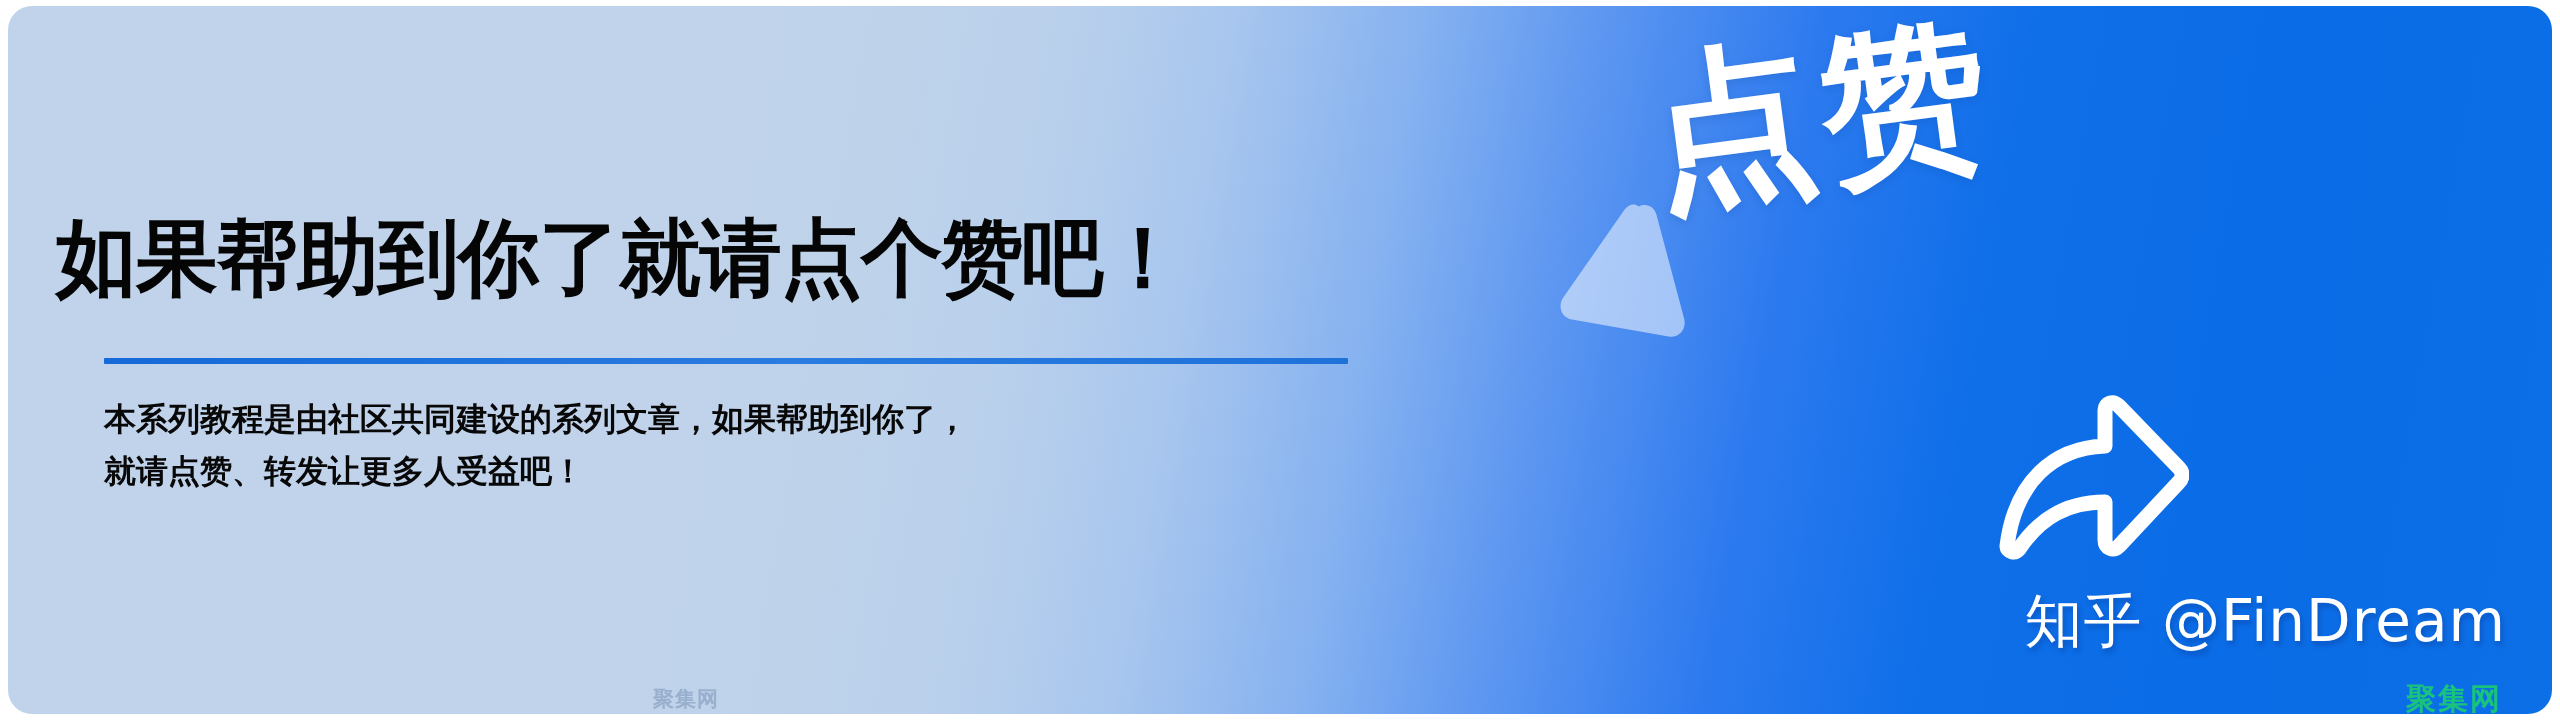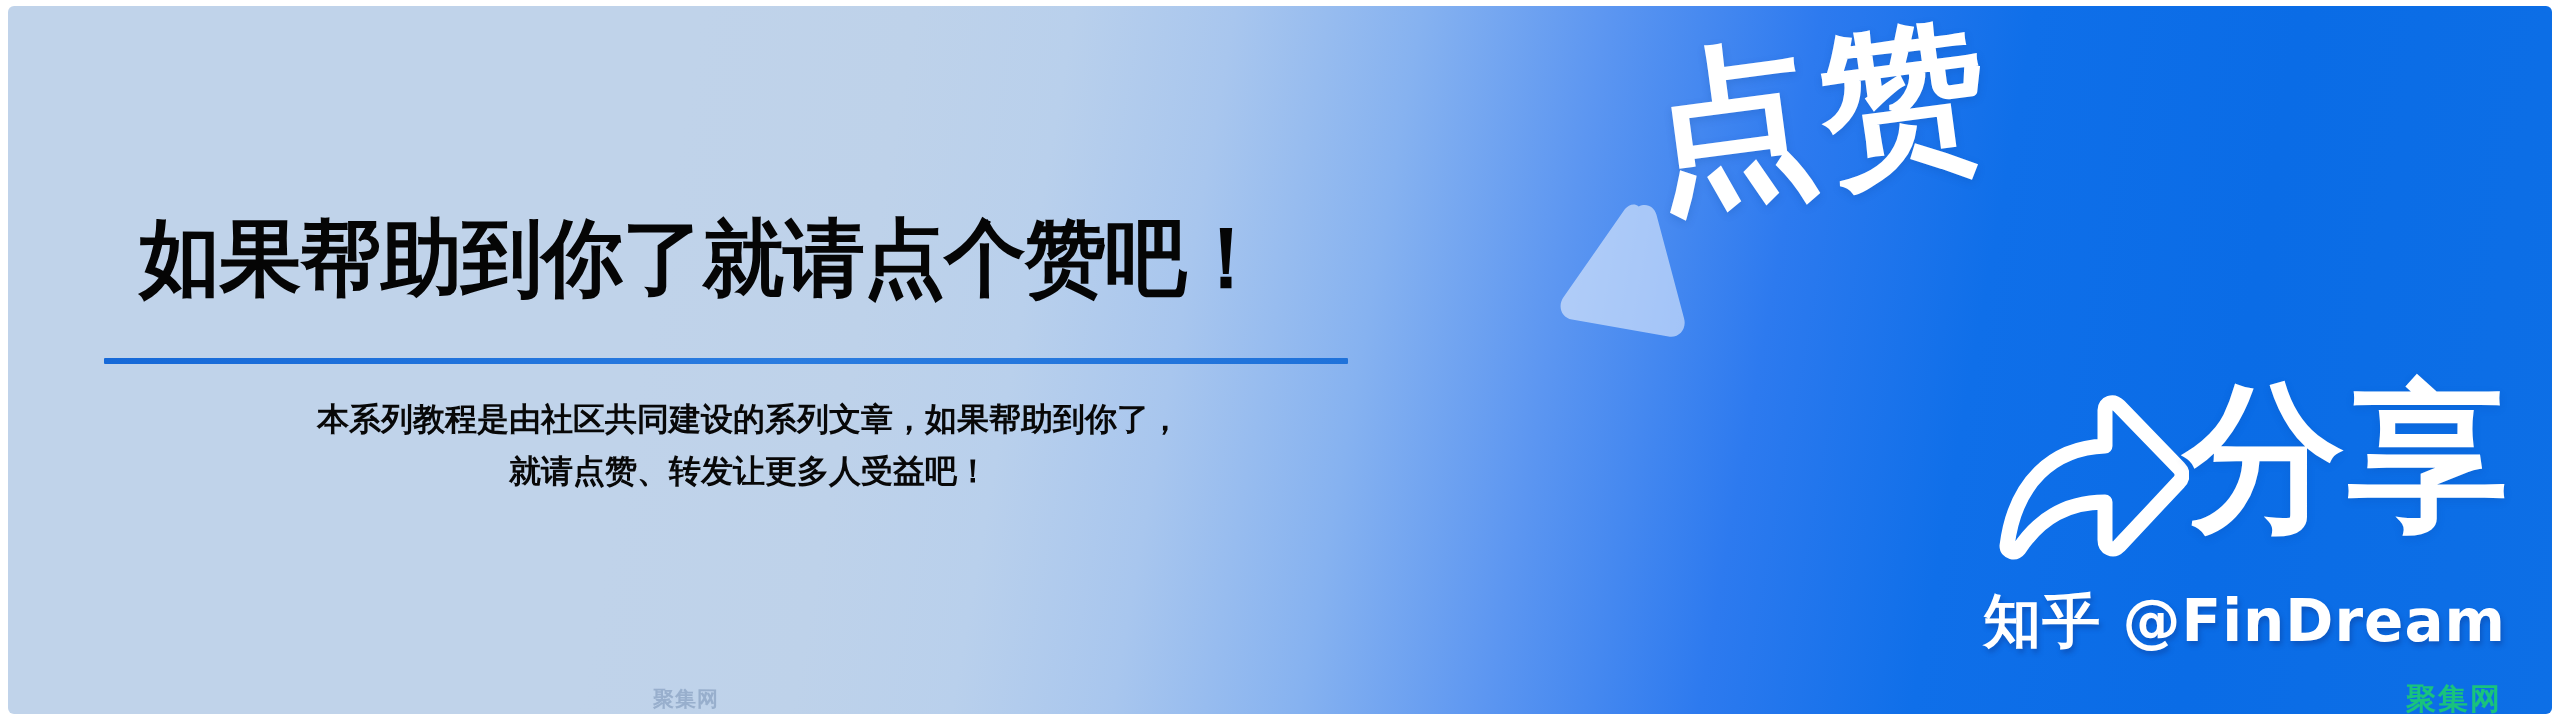--- a/index.html
+++ b/index.html
@@ -14,36 +14,35 @@
     font-family: "Liberation Sans", "DejaVu Sans", sans-serif;
   }
 
   
   .banner {
     position: absolute;
     left: 8px;
     top: 6px;
     width: 2544px;
     height: 708px;
-    border-radius: 6px;
+    border-radius: 24px;
     overflow: hidden;
     background:
       linear-gradient(100deg,
         #c0d3ea 0%,
         #c0d3ea 26%,
         #bed2ea 34%,
         #b9d0ec 40%,
         #a8c6ee 46%,
         #86b2f0 53%,
         #5c96f1 60%,
         #2d7aef 68%,
         #0f6fe9 76%,
         #0a6ce6 86%,
         #0d6fe6 100%);
-    text-align: center;
   }
 
   
   .left-block {
     position: absolute;
     left: 42px;
     top: 210px;
     width: 1340px;
   }
 
@@ -132,21 +131,21 @@
     letter-spacing: 4px;
     white-space: nowrap;
     text-shadow: 0 3px 9px rgba(10, 60, 140, 0.14);
   }
 
   .handle {
     position: absolute;
     right: 46px;
     top: 586px;
     font-family: "DejaVu Sans", "Liberation Sans", sans-serif;
-    font-weight: bold;
+    font-weight: normal;
     font-size: 58px;
     line-height: 1;
     color: #ffffff;
     letter-spacing: 1px;
     white-space: nowrap;
     text-shadow: 2px 4px 5px rgba(12, 60, 150, 0.45);
   }
 
   
   .watermark-center {
@@ -204,21 +203,20 @@
   <div class="like-word">点赞</div>
 
   <div class="share-icon">
     <svg width="196" height="176" viewBox="0 0 196 176" aria-hidden="true">
       <path d="M112 16 L112 52 C60 54 22 88 14 152 C14 158 22 160 26 155
                C48 122 76 108 112 108 L112 146 C112 154 120 158 126 152
                L186 88 C190 84 190 78 186 74 L126 12 C120 6 112 9 112 16 Z" fill="none" stroke="#ffffff" stroke-width="15" stroke-linejoin="round" stroke-linecap="round"></path>
     </svg>
   </div>
 
-  <div class="share-word">分享</div>
 
   <div class="handle">知乎 @FinDream</div>
 
   <div class="watermark-center">聚集网</div>
 
   <div class="watermark-corner">聚集网</div>
 
 </div>
 
 </body></html>

